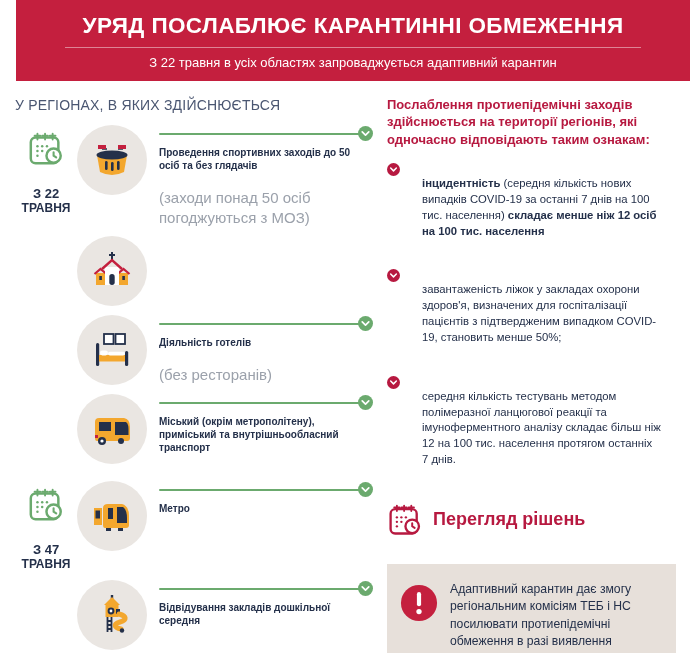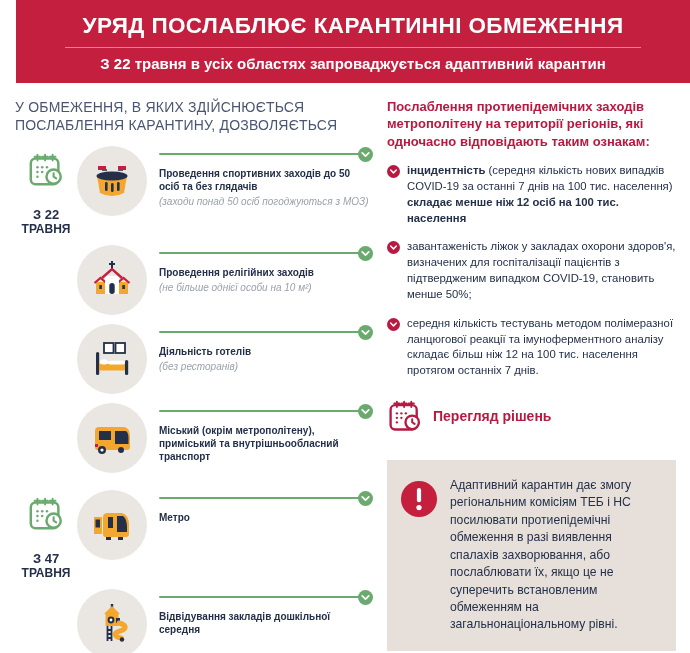--- a/index.html
+++ b/index.html
@@ -7,68 +7,67 @@
   body {
     width:690px; height:653px; overflow:hidden; background:#fff;
     font-family:"Liberation Sans", sans-serif;
     display:flex; flex-direction:column;
     color: var(--navy);
   }
   
   .header { background:var(--header_red); color:#fff; text-align:center; padding:13px 10px 11px; flex:none;margin-left:16px; }
   .header h1 { margin:0; font-size:22.5px; font-weight:bold; letter-spacing:.4px; }
   .header .hr { height:1px; background:rgba(255,255,255,.45); width:88%; margin:8px auto 7px; }
-  .header .sub { font-size:15px; font-weight:700; }
+  .header .sub { font-size:13px; font-weight:400; }
   
   .main { flex:1; display:flex; padding:0 14px 0 15px; gap:14px; }
   .col-left { flex:0 0 358px; }
   .col-right { flex:1; min-width:0; }
   .l-heading { color:var(--slate); font-size:14px; line-height:1.32; letter-spacing:.2px; margin:15px 0 11px; }
   
   .row { display:flex; align-items:flex-start; margin-bottom:9px; }
   .row.gap-top { margin-top:17px; }
   .date-col { flex:0 0 62px; text-align:center; padding-top:5px; color:var(--green); }
   .date-col .d1 { font-size:13px; font-weight:bold; color:var(--navy); margin-top:14px; }
   .date-col .d2 { font-size:12px; font-weight:bold; color:var(--navy); }
   .icon-circle { flex:0 0 70px; width:70px; height:70px; border-radius:50%; background:var(--circle_bg);
                  display:flex; align-items:center; justify-content:center; }
   .row-body { flex:1; padding-left:12px; padding-top:1px; min-width:0; }
   .connector { display:flex; align-items:center; height:15px; margin-bottom:5px; }
   .connector .line { flex:1; height:2px; background:var(--green); margin-right:-2px; border-radius:1px; }
   .row-title { font-size:10px; font-weight:600; color:var(--navy); line-height:1.3; }
-  .row-note { font-size:10px; color:var(--grey_note); line-height:1.3; margin-top:2px;font-style:italic; }
+  .row-note { font-size:15px; color:var(--grey_note); line-height:1.3; margin-top:16px; }
   
   .r-heading { color:var(--crimson); font-weight:bold; font-size:13px; line-height:1.34; margin:15px 0 13px; }
   .bullet { display:flex; margin-bottom:13px; }
   .bullet .bicon { flex:none; margin:2px 7px 0 0; }
-  .bullet p { margin:0; font-size:11.3px; line-height:1.4; color:var(--navy); }
+  .bullet p { margin:15px; font-size:11.3px; line-height:1.4; color:var(--navy); }
   .bullet .b { font-weight:bold; }
   .review { display:flex; align-items:center; margin-top:19px; }
   .review .cal { flex:none; margin-right:10px; color:var(--crimson); }
-  .review-text { color:var(--crimson); font-weight:bold; font-size:14px; line-height:1.32; }
+  .review-text { color:var(--crimson); font-weight:bold; font-size:18px; line-height:1.32; }
   .warning { background:var(--box_bg); margin-top:26px; padding:17px 24px 17px 13px; display:flex; align-items:flex-start; }
   .warning .wicon { flex:none; margin:3px 12px 0 0; }
   .warning p { margin:0; font-size:12.2px; line-height:1.43; color:var(--navy); }
   .cal-green { color:var(--green); }
 </style>
 </head>
 <body>
 
 <div class="header">
   <h1>УРЯД ПОСЛАБЛЮЄ КАРАНТИННІ ОБМЕЖЕННЯ</h1>
   <div class="hr"></div>
   <div class="sub">З 22 травня в усіх областях запроваджується адаптивний карантин</div>
 </div>
 
 <div class="main">
 
   <div class="col-left">
     <div class="l-heading">
-      <div>У ОБМЕЖЕННЯ, В ЯКИХ ЗДІЙСНЮЄТЬСЯ</div>
-      <div>ПОСЛАБЛЕННЯ КАРАНТИНУ, ДОЗВОЛЯЄТЬСЯ</div>
+      <div>У РЕГІОНАХ, В ЯКИХ ЗДІЙСНЮЄТЬСЯ</div>
     </div>
 
     <div class="row">
       <div class="date-col">
         <svg class="cal-green" width="38" height="38" viewBox="0 0 40 40" fill="none" stroke="currentColor" stroke-width="2.6" stroke-linecap="round">
           <rect x="4" y="8" width="29" height="27" rx="5"></rect>
           <path d="M11 4v6M19 4v6M27 4v6M8 6h6M16 6h6M24 6h6" stroke-width="2"></path>
           <g fill="currentColor" stroke="none">
               <circle cx="11" cy="17" r="1.3"></circle>
               <circle cx="16" cy="17" r="1.3"></circle>
@@ -116,31 +115,20 @@
           <rect x="8" y="26" width="9" height="12" fill="#F3A72E"></rect>
           <rect x="31" y="26" width="9" height="12" fill="#F3A72E"></rect>
           <path d="M6.5 27 12.5 22 18.5 27" stroke="#C4203E" stroke-width="2.2" fill="none"></path>
           <path d="M29.5 27 35.5 22 41.5 27" stroke="#C4203E" stroke-width="2.2" fill="none"></path>
           <rect x="17" y="20" width="14" height="18" fill="#fff"></rect>
           <path d="M14 22 24 13 34 22" stroke="#C4203E" stroke-width="2.4" fill="none"></path>
           <rect x="21.3" y="27" width="5.4" height="11" rx="2.7" fill="#24304A"></rect>
           <rect x="11.3" y="29" width="2.6" height="4" fill="#24304A"></rect>
           <rect x="34.3" y="29" width="2.6" height="4" fill="#24304A"></rect>
         </svg>
-      </div>
-      <div class="row-body">
-        <div class="connector">
-          <div class="line"></div>
-          <svg width="15" height="15" viewBox="0 0 16 16">
-              <circle cx="8" cy="8" r="8" fill="#6BAA6E"></circle>
-              <path d="M4.5 6.2 8 9.7 11.5 6.2" stroke="#fff" stroke-width="1.8" fill="none" stroke-linecap="round" stroke-linejoin="round"></path>
-            </svg>
-        </div>
-        <div class="row-title">Проведення релігійних заходів</div>
-        <div class="row-note">(не більше однієї особи на 10 м²)</div>
       </div>
     </div>
 
     <div class="row">
       <div class="date-col"></div>
       <div class="icon-circle">
         <svg width="48" height="48" viewBox="0 0 48 48">
           <rect x="16" y="8" width="9.5" height="10" fill="#fff" stroke="#24304A" stroke-width="1.8"></rect>
           <rect x="27.5" y="8" width="9.5" height="10" fill="#fff" stroke="#24304A" stroke-width="1.8"></rect>
           <rect x="8" y="17" width="3.2" height="23" rx="1.5" fill="#24304A"></rect>
@@ -252,21 +240,21 @@
               <circle cx="8" cy="8" r="8" fill="#6BAA6E"></circle>
               <path d="M4.5 6.2 8 9.7 11.5 6.2" stroke="#fff" stroke-width="1.8" fill="none" stroke-linecap="round" stroke-linejoin="round"></path>
             </svg>
         </div>
         <div class="row-title">Відвідування закладів дошкільної середня</div>
       </div>
     </div>
   </div>
 
   <div class="col-right">
-    <div class="r-heading">Послаблення протиепідемічних заходів метрополітену на території регіонів, які одночасно відповідають таким ознакам:</div>
+    <div class="r-heading">Послаблення протиепідемічні заходів здійснюється на території регіонів, які одночасно відповідають таким ознакам:</div>
 
     <div class="bullet">
       <svg class="bicon" width="13" height="13" viewBox="0 0 16 16">
           <circle cx="8" cy="8" r="8" fill="#B71940"></circle>
           <path d="M4.5 6.2 8 9.7 11.5 6.2" stroke="#fff" stroke-width="1.8" fill="none" stroke-linecap="round" stroke-linejoin="round"></path>
         </svg>
       <p><span class="b">інцидентність </span><span>(середня кількість нових випадків COVID-19 за останні 7 днів на 100 тис. населення) </span><span class="b">складає менше ніж 12 осіб на 100 тис. населення</span></p>
     </div>
 
     <div class="bullet">

